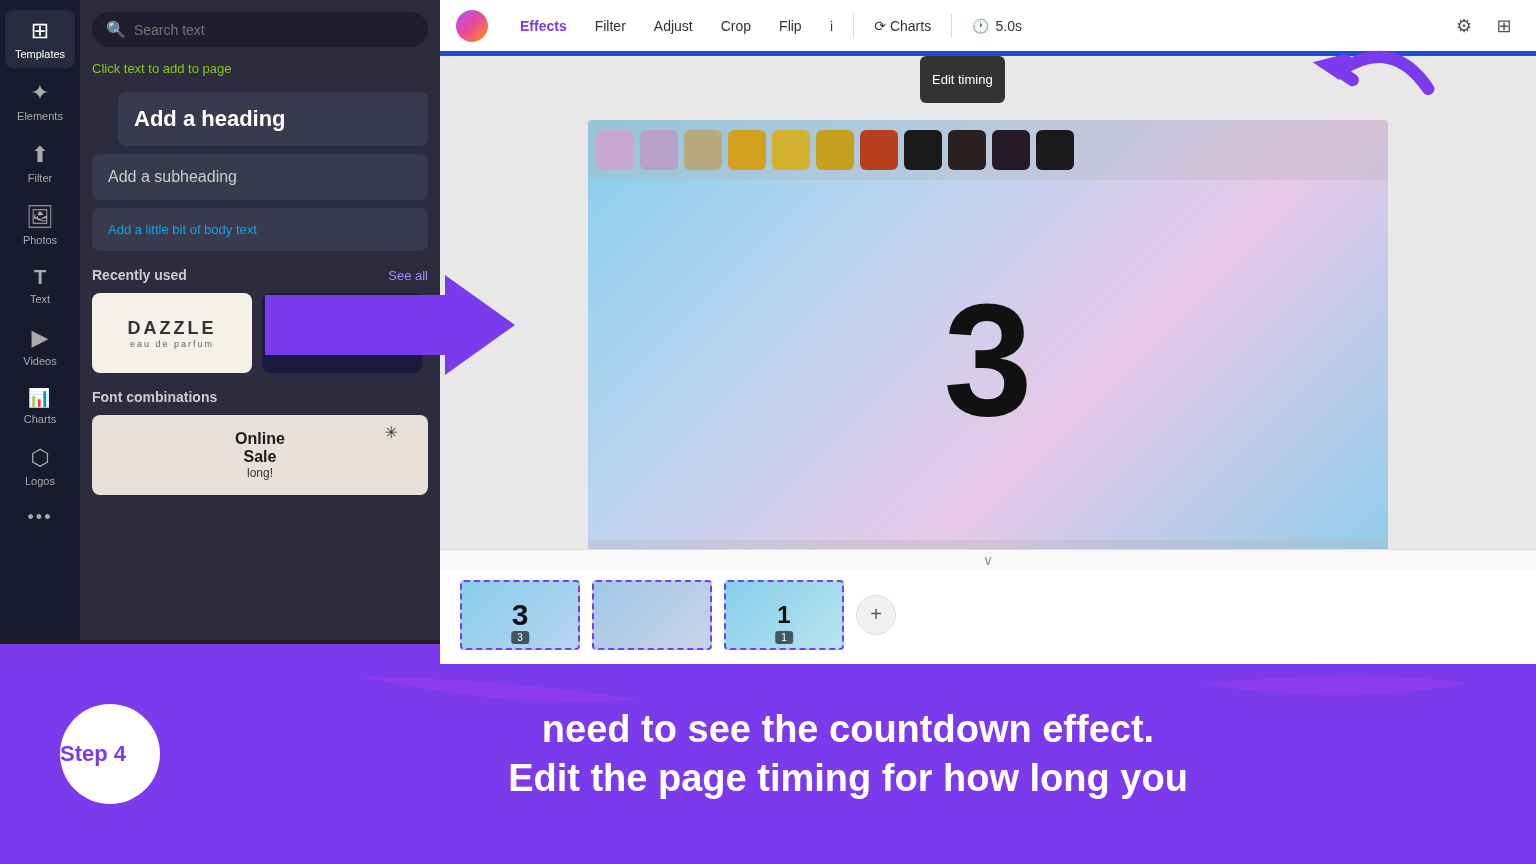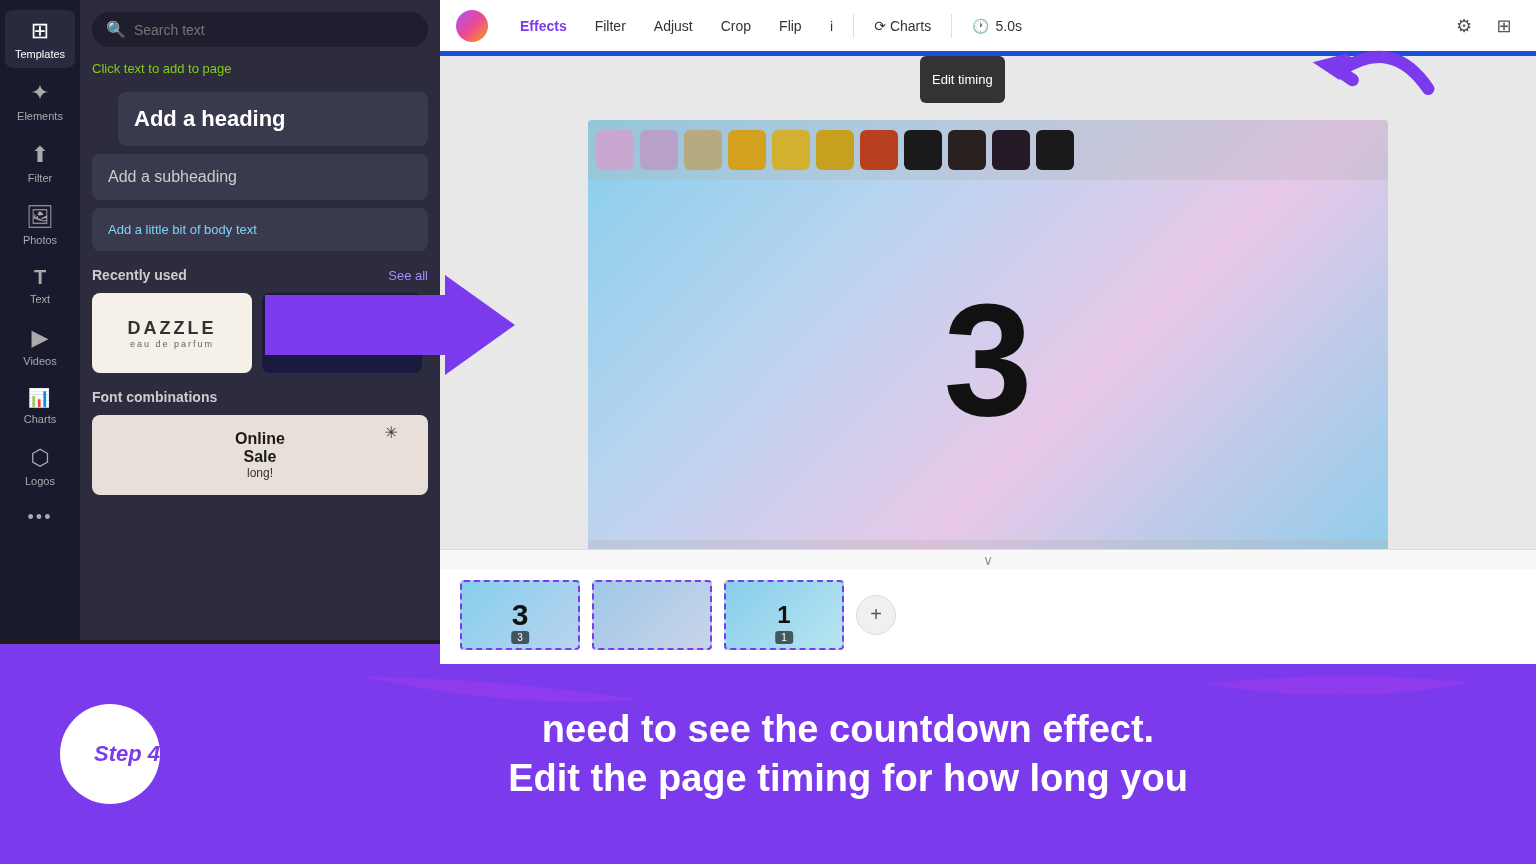--- a/index.html
+++ b/index.html
@@ -83,21 +83,21 @@
       margin-bottom: 8px;
       color: #ccc;
       font-size: 16px;
       cursor: pointer;
     }
     .add-body {
       background: #3a3a4e;
       border-radius: 8px;
       padding: 14px 16px;
       margin-bottom: 16px;
-      color: #7dd3fc;
+      color: #0ea5e9;
       font-size: 13px;
       cursor: pointer;
     }
 
     .section-header {
       display: flex;
       justify-content: space-between;
       align-items: center;
       margin-bottom: 10px;
     }
@@ -394,23 +394,22 @@
     }
     .step-circle {
       position: absolute;
       left: 60px; top: 50%;
       transform: translateY(-50%);
       width: 100px; height: 100px;
       border-radius: 50%;
       background: #fff;
       display: flex;
       align-items: center;
-      justify-content: flex-end;
+      justify-content: flex-start;
       z-index: 6;
-      font-style: italic;
     }
     .step-circle-text {
       font-size: 22px;
       font-weight: 700;
       color: #7c3aed;
       text-align: center;
     }
     .bottom-text {
       position: absolute;
       left: 200px; top: 50%;

